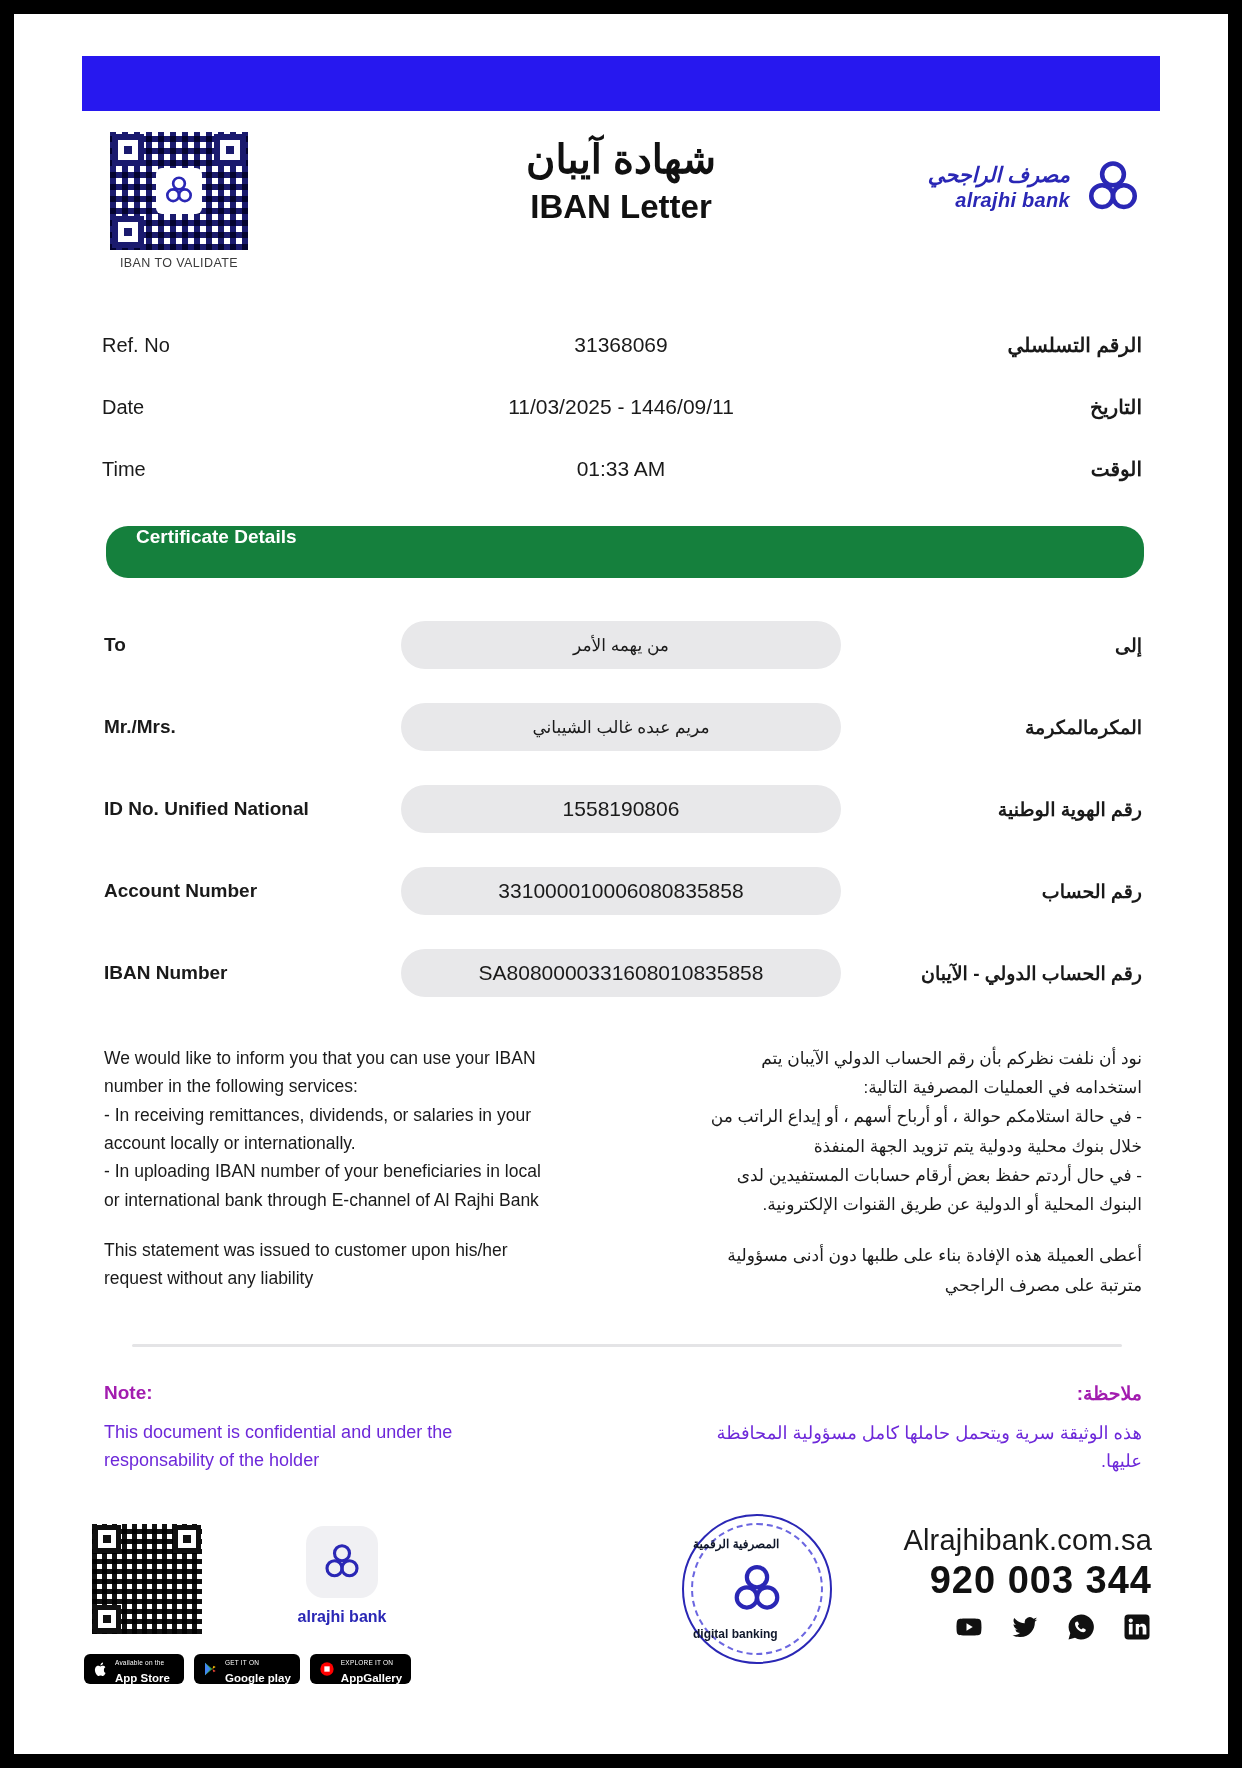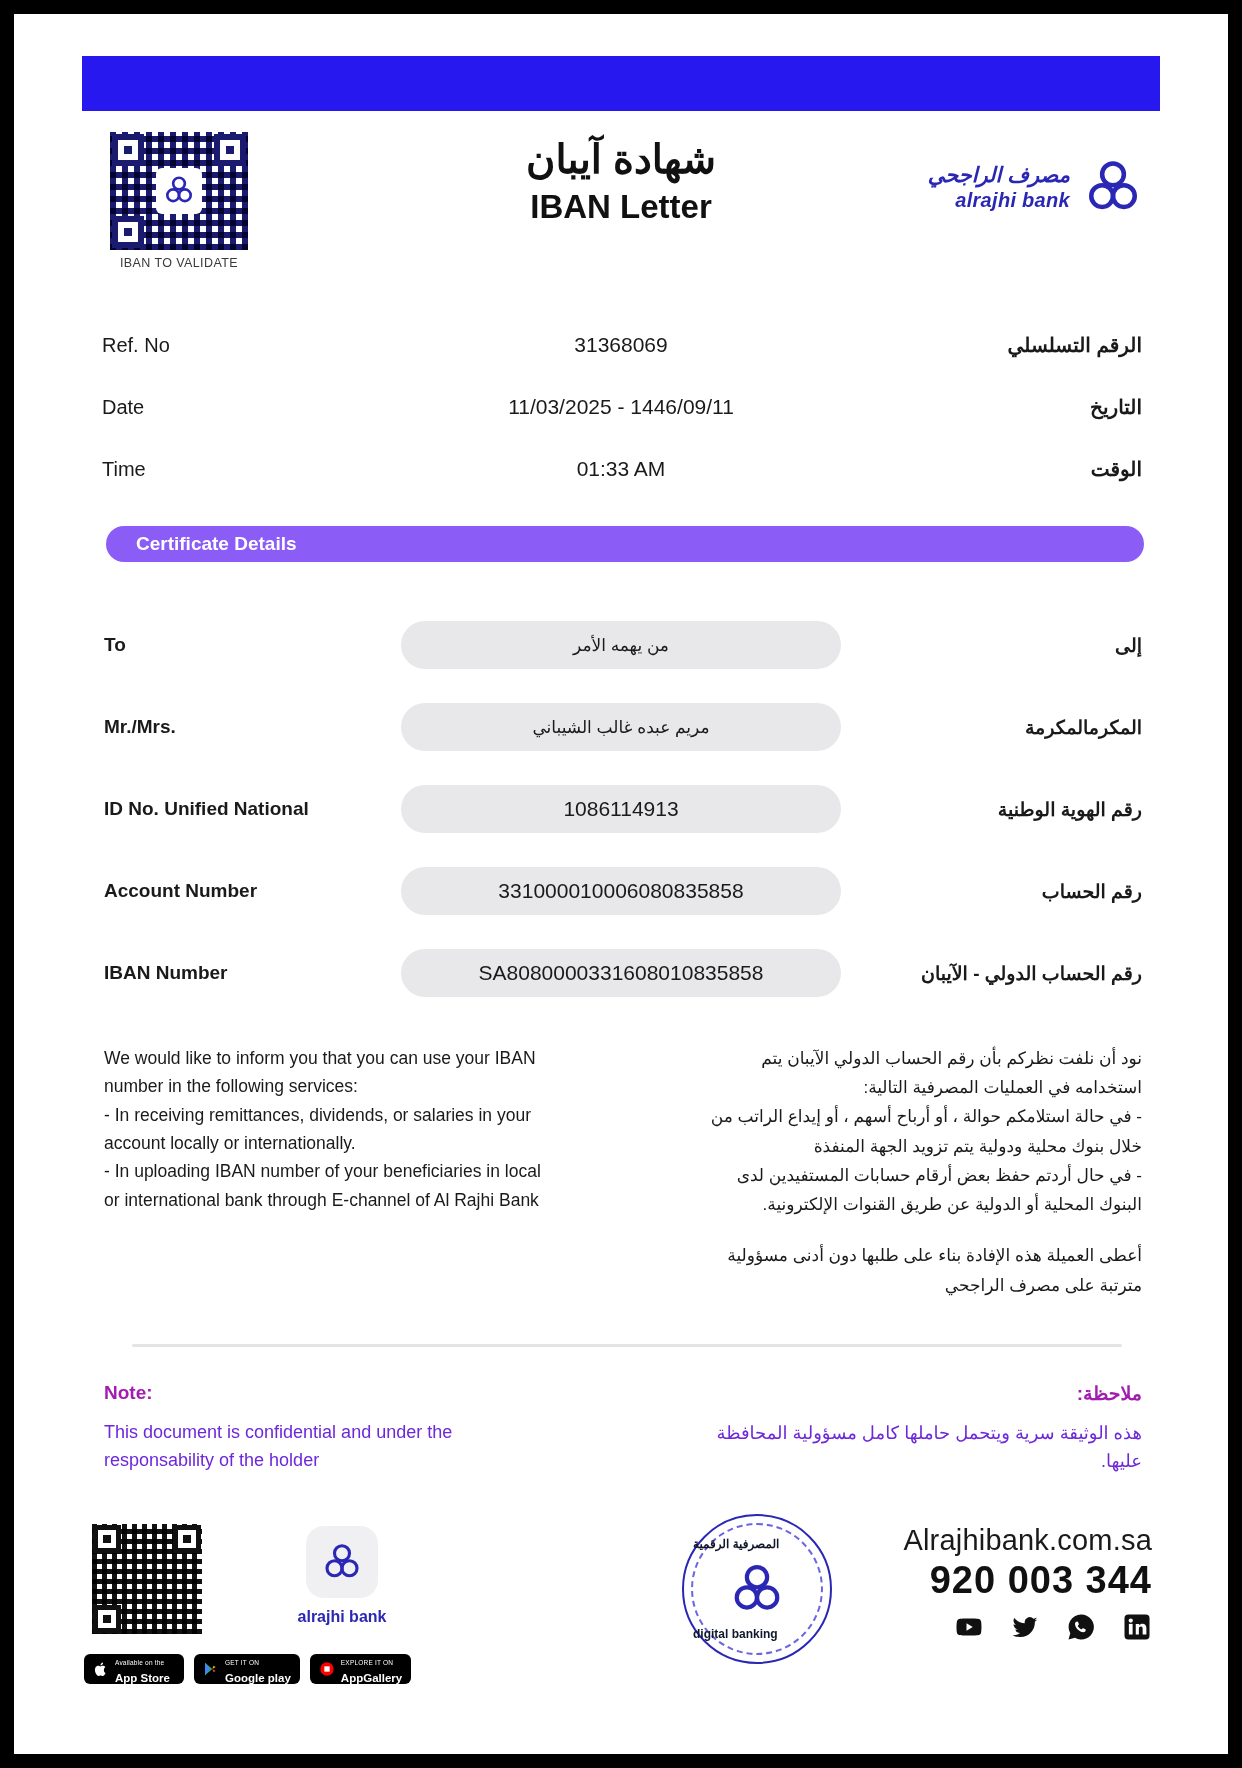--- a/index.html
+++ b/index.html
@@ -185,25 +185,24 @@
     direction: rtl;
     padding-right: 18px;
   }
 
   
   .cert-banner {
     position: absolute;
     left: 92px;
     top: 512px;
     width: 1038px;
-    height: 36px;
-    background: #8b5cf6;
+    height: 52px;
+    background: #15803d;
     border-radius: 22px;
     display: flex;
-    align-items: center;
     padding-left: 30px;
   }
   .cert-banner-text {
     color: #ffffff;
     font-size: 19px;
     font-weight: 700;
   }
 
   
   .details {
@@ -523,21 +522,21 @@
       </div>
 
       <div class="detail-row">
         <div class="detail-en">Mr./Mrs.</div>
         <div class="detail-pill ar">مريم عبده غالب الشيباني</div>
         <div class="detail-ar">المكرمالمكرمة</div>
       </div>
 
       <div class="detail-row">
         <div class="detail-en">ID No. Unified National</div>
-        <div class="detail-pill">1086114913</div>
+        <div class="detail-pill">1558190806</div>
         <div class="detail-ar">رقم الهوية الوطنية</div>
       </div>
 
       <div class="detail-row">
         <div class="detail-en">Account Number</div>
         <div class="detail-pill">331000010006080835858</div>
         <div class="detail-ar">رقم الحساب</div>
       </div>
 
       <div class="detail-row">
@@ -546,20 +545,21 @@
         <div class="detail-ar">رقم الحساب الدولي - الآيبان</div>
       </div>
     </div>
 
     <div class="body-text">
       <div class="col-en">
         <div style="white-space:pre-line">We would like to inform you that you can use your IBAN number in the following services:
 - In receiving remittances, dividends, or salaries in your account locally or internationally.
 - In uploading IBAN number of your beneficiaries in local or international bank through E-channel of Al Rajhi Bank</div>
         <div class="para-gap"></div>
+        <div style="white-space:pre-line">This statement was issued to customer upon his/her request without any liability</div>
       </div>
       <div class="col-ar">
         <div style="white-space:pre-line">نود أن نلفت نظركم بأن رقم الحساب الدولي الآيبان يتم استخدامه في العمليات المصرفية التالية:
 - في حالة استلامكم حوالة ، أو أرباح أسهم ، أو إيداع الراتب من خلال بنوك محلية ودولية يتم تزويد الجهة المنفذة
 - في حال أردتم حفظ بعض أرقام حسابات المستفيدين لدى البنوك المحلية أو الدولية عن طريق القنوات الإلكترونية.</div>
         <div class="para-gap"></div>
         <div style="white-space:pre-line">أعطى العميلة هذه الإفادة بناء على طلبها دون أدنى مسؤولية مترتبة على مصرف الراجحي</div>
       </div>
     </div>
 

